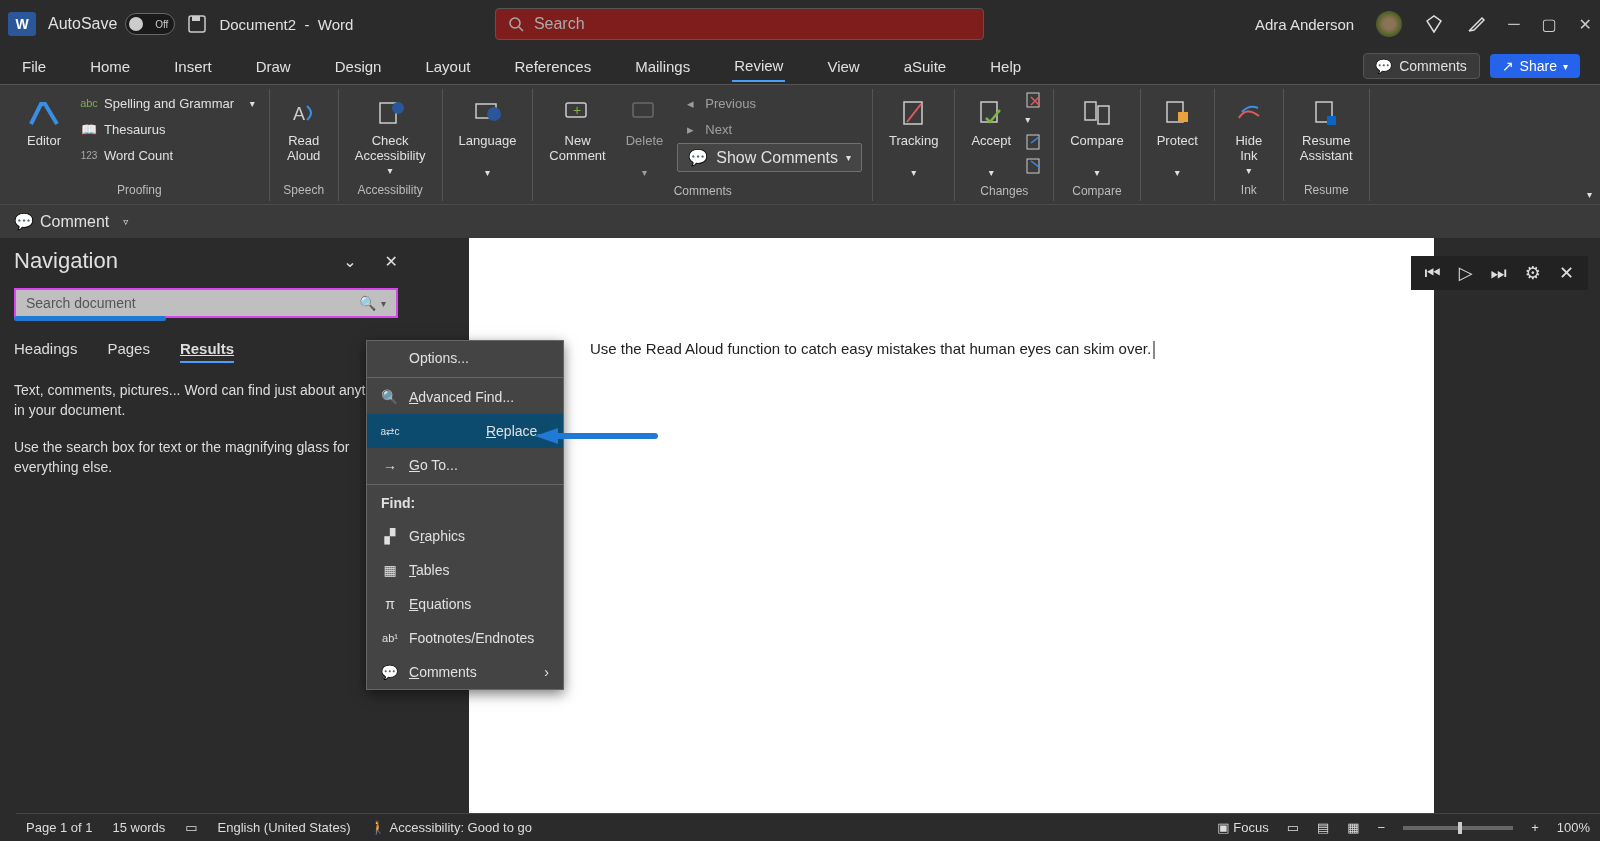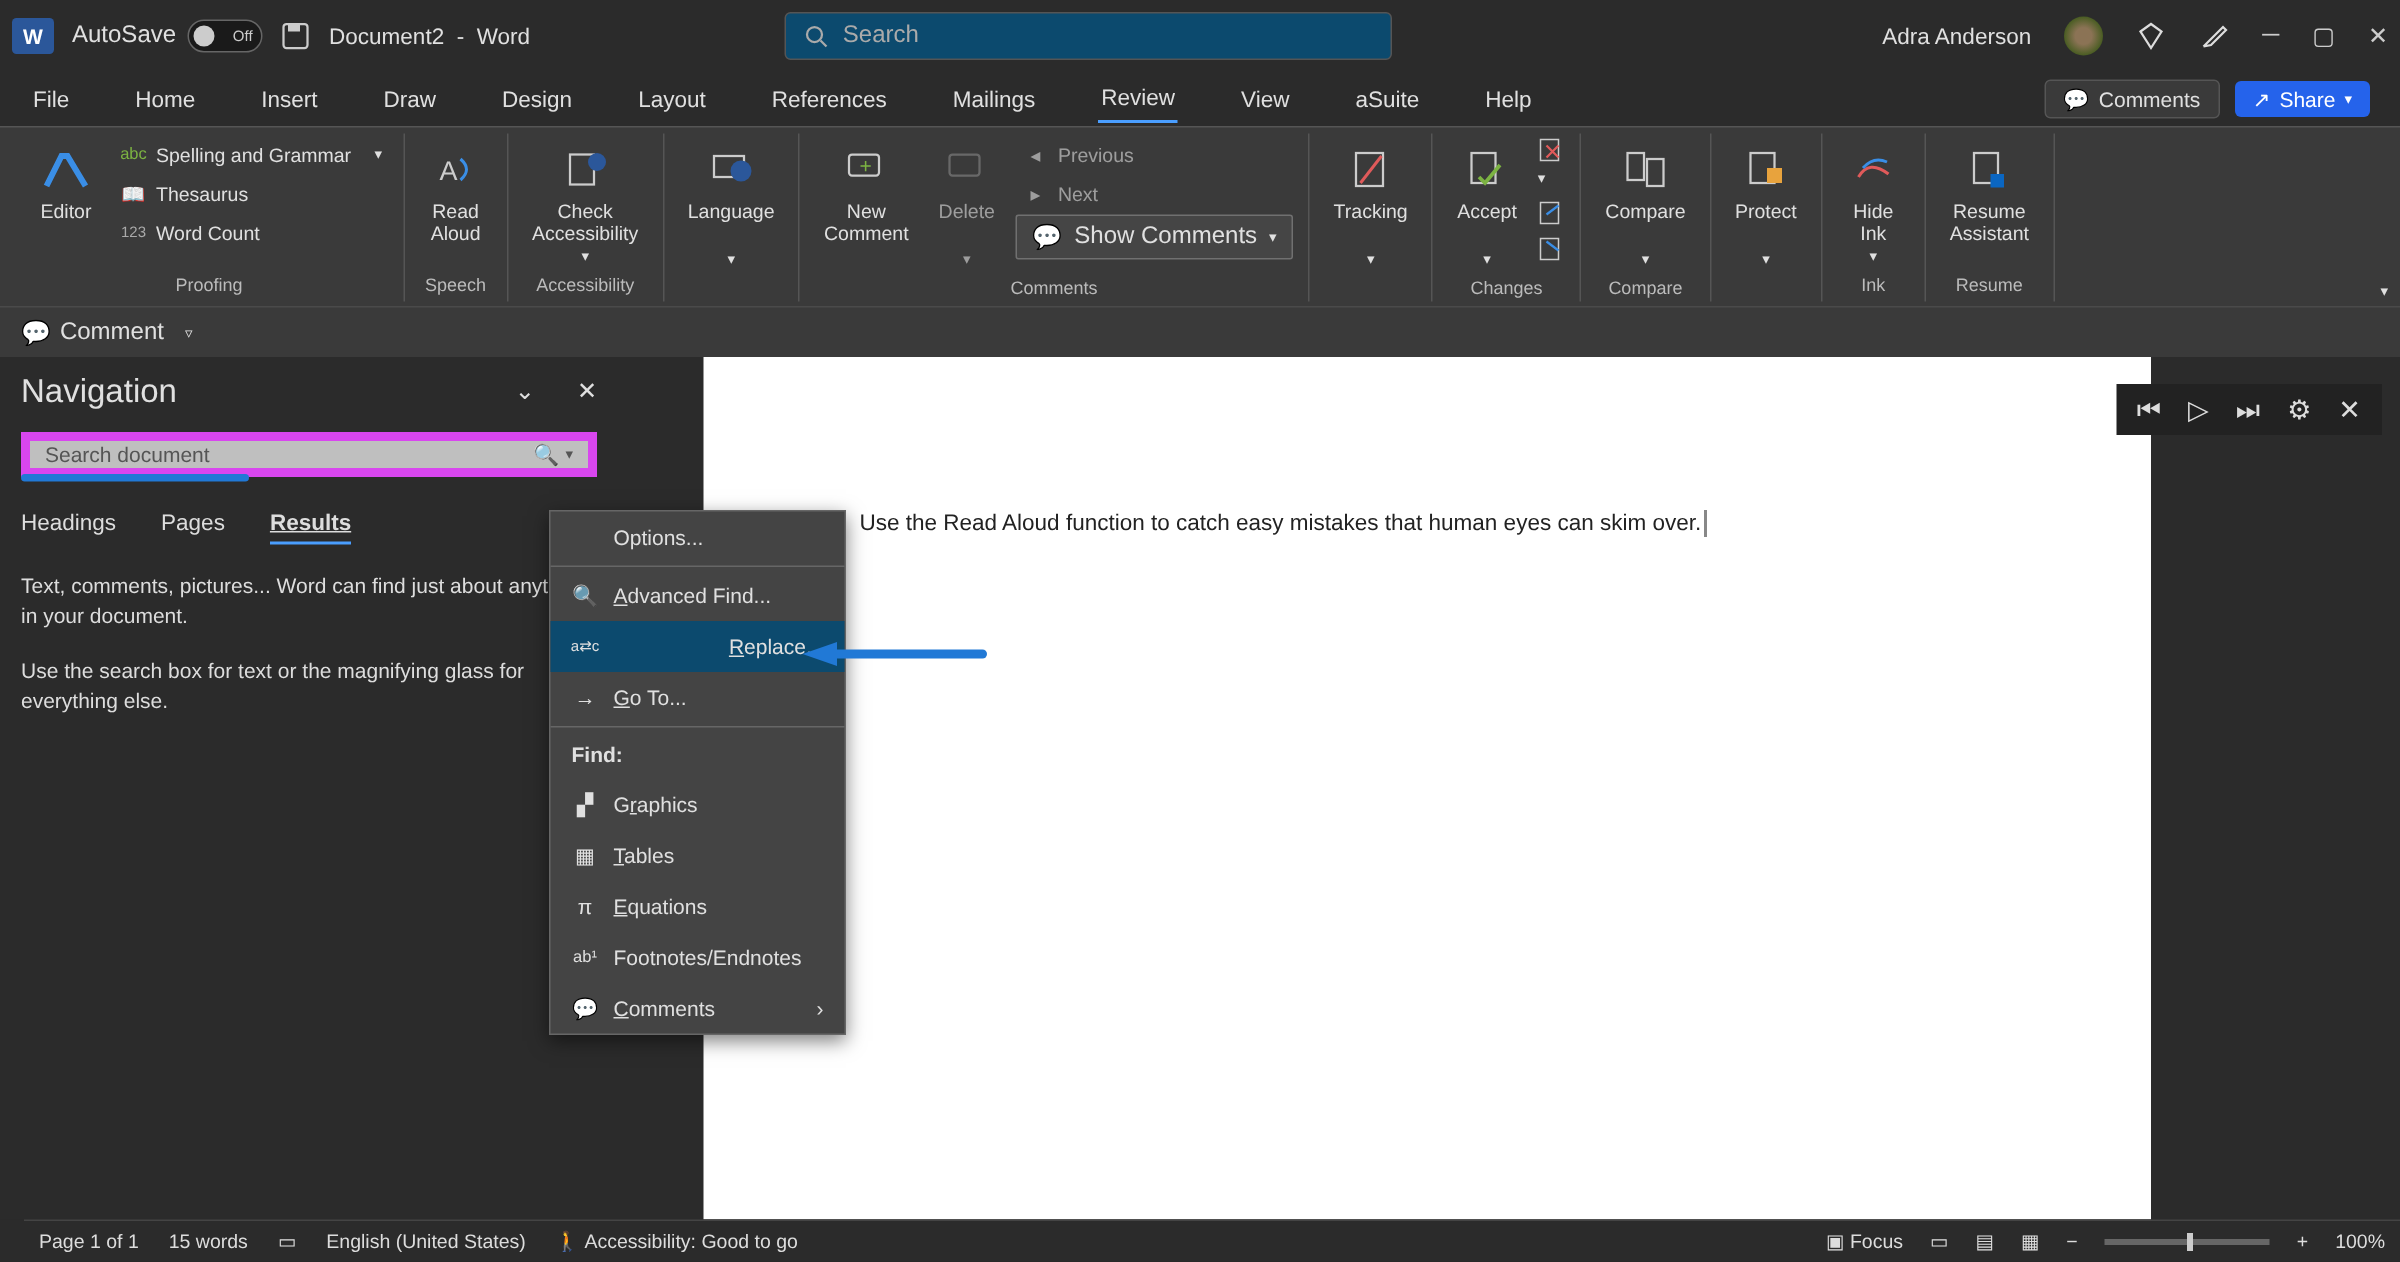--- a/index.html
+++ b/index.html
@@ -6,21 +6,21 @@
 body { background: #2b2b2b; color: #e0e0e0; width: 1600px; height: 841px; overflow: hidden; position: relative; }
 
 
 .titlebar { height: 48px; background: #2b2b2b; display: flex; align-items: center; padding: 0 8px; gap: 12px; }
 .app-icon { width: 28px; height: 24px; background: #2b579a; color: white; font-weight: bold; font-size: 14px; display: flex; align-items: center; justify-content: center; border-radius: 3px; }
 .autosave-group { display: flex; align-items: center; gap: 8px; }
 .autosave-toggle { width: 50px; height: 22px; border-radius: 11px; background: #1a1a1a; border: 1px solid #666; display: flex; align-items: center; padding: 0 6px; justify-content: flex-end; font-size: 10px; color: #ccc; position: relative; }
 .autosave-toggle::before { content: ""; width: 14px; height: 14px; border-radius: 50%; background: #ccc; position: absolute; left: 3px; }
 .save-icon { width: 20px; height: 20px; color: #ccc; }
 .doc-title { color: #e0e0e0; font-size: 15px; }
-.search-box { margin-left: auto; margin-right: auto; width: 405px; height: 32px; background: #0c4a6e; border-radius: 4px; display: flex; align-items: center; padding: 0 12px; gap: 10px; color: #aaa; border: 1px solid #555; }
+.search-box { margin-left: auto; margin-right: auto; width: 489px; height: 32px; background: #7f1d1d; border-radius: 4px; display: flex; align-items: center; padding: 0 12px; gap: 10px; color: #aaa; border: 1px solid #555; }
 .title-right { display: flex; align-items: center; gap: 22px; margin-left: auto; }
 .user-name { font-size: 15px; }
 .avatar { width: 26px; height: 26px; border-radius: 50%; background: radial-gradient(circle, #8b7355 30%, #4a5d23 70%); }
 .win-btn { color: #ccc; font-size: 16px; cursor: pointer; }
 
 
 .tabs { height: 36px; background: #2b2b2b; display: flex; align-items: center; padding: 0 20px; gap: 40px; position: relative; }
 .tab { color: #e0e0e0; font-size: 15px; padding: 6px 2px; cursor: pointer; }
 .tab.active { border-bottom: 2px solid #4a9eff; }
 .tabs-right { margin-left: auto; display: flex; gap: 10px; align-items: center; }
@@ -46,21 +46,21 @@
 .qat { height: 34px; background: #3a3a3a; display: flex; align-items: center; padding: 0 14px; gap: 14px; border-top: 1px solid #4a4a4a; }
 
 
 .main { display: flex; height: calc(841px - 48px - 36px - 120px - 34px - 28px); }
 
 
 .nav-pane { width: 412px; background: #2b2b2b; padding: 10px 14px; color: #e0e0e0; position: relative; }
 .nav-title-row { display: flex; align-items: center; justify-content: space-between; margin-bottom: 14px; }
 .nav-title { font-size: 22px; }
 .nav-title-icons { display: flex; gap: 28px; font-size: 16px; }
-.nav-search { width: 100%; height: 30px; background: #bfbfbf; border: 6px solid #d946ef; display: flex; align-items: center; padding: 0 10px; color: #555; font-size: 14px; position: relative; }
+.nav-search { width: 100%; height: 30px; background: #bfbfbf; border: 2px solid #d946ef; display: flex; align-items: center; padding: 0 10px; color: #555; font-size: 14px; position: relative; }
 .nav-search .sr-icons { margin-left: auto; display: flex; gap: 4px; align-items: center; }
 .nav-search-underline { position: absolute; left: 14px; top: 78px; width: 152px; height: 5px; background: #2179d6; border-radius: 3px; }
 .nav-tabs { display: flex; gap: 30px; margin-top: 22px; margin-bottom: 18px; font-size: 15px; }
 .nav-tab { color: #ddd; padding-bottom: 4px; cursor: pointer; }
 .nav-tab.active { font-weight: 600; border-bottom: 2px solid #4a9eff; text-decoration: underline; }
 .nav-text { font-size: 14px; line-height: 1.4; margin-bottom: 18px; color: #ddd; }
 
 
 .ctx-menu { position: absolute; left: 366px; top: 340px; width: 198px; background: #444; border: 1px solid #666; box-shadow: 0 4px 12px rgba(0,0,0,0.5); font-size: 14px; z-index: 100; }
 .ctx-item { padding: 8px 14px; display: flex; align-items: center; gap: 10px; cursor: pointer; }
@@ -69,21 +69,21 @@
 .ctx-sep { height: 1px; background: #666; margin: 2px 0; }
 .ctx-header { padding: 8px 14px; font-weight: 700; }
 .ctx-arrow-right { margin-left: auto; }
 
 
 .blue-arrow { position: absolute; left: 530px; top: 426px; z-index: 200; }
 
 
 .doc-area { flex: 1; background: #2b2b2b; position: relative; overflow: hidden; }
 .doc-page { position: absolute; left: 57px; top: 0; width: 965px; height: 600px; background: #fff; }
-.doc-text { position: absolute; left: 104px; top: 102px; color: #222; font-size: 15px; }
+.doc-text { position: absolute; left: 121px; top: 102px; color: #222; font-size: 15px; }
 .text-cursor { display: inline-block; width: 2px; height: 18px; background: #888; vertical-align: middle; margin-left: 2px; }
 
 
 .media-ctrl { position: absolute; right: 12px; top: 256px; background: #222; display: flex; align-items: center; gap: 18px; padding: 6px 14px; z-index: 50; }
 .media-ctrl span { color: #ddd; font-size: 18px; cursor: pointer; }
 
 
 .status-bar { position: absolute; bottom: 0; left: 16px; right: 0; height: 28px; background: #2b2b2b; border-top: 1px solid #444; display: flex; align-items: center; padding: 0 10px; font-size: 13px; color: #ddd; gap: 20px; }
 .status-right { margin-left: auto; display: flex; align-items: center; gap: 18px; }
 .zoom-slider { width: 110px; height: 4px; background: #666; position: relative; }

